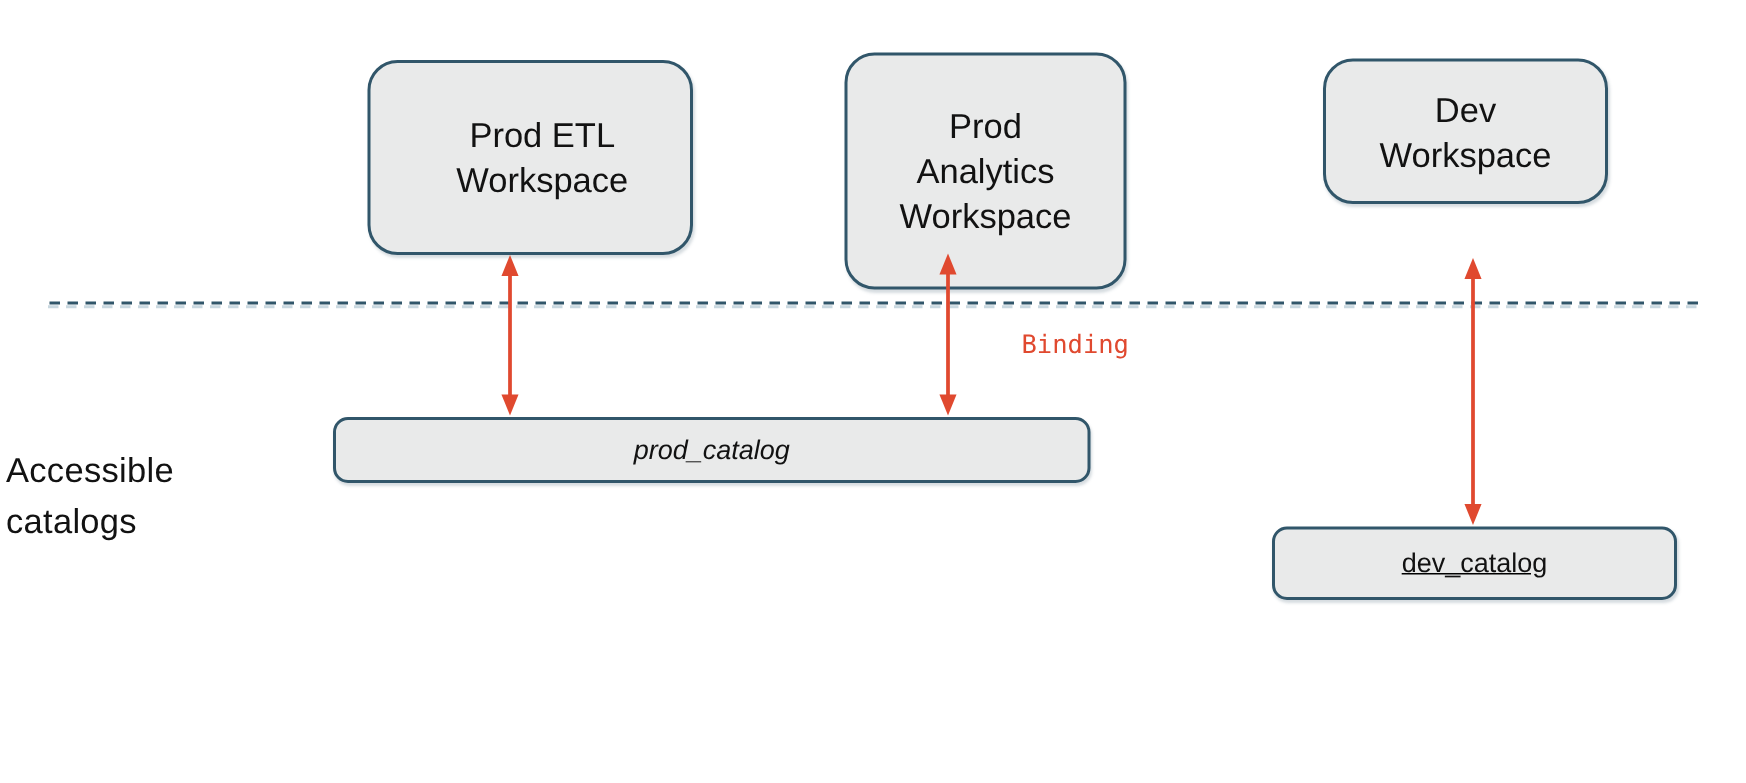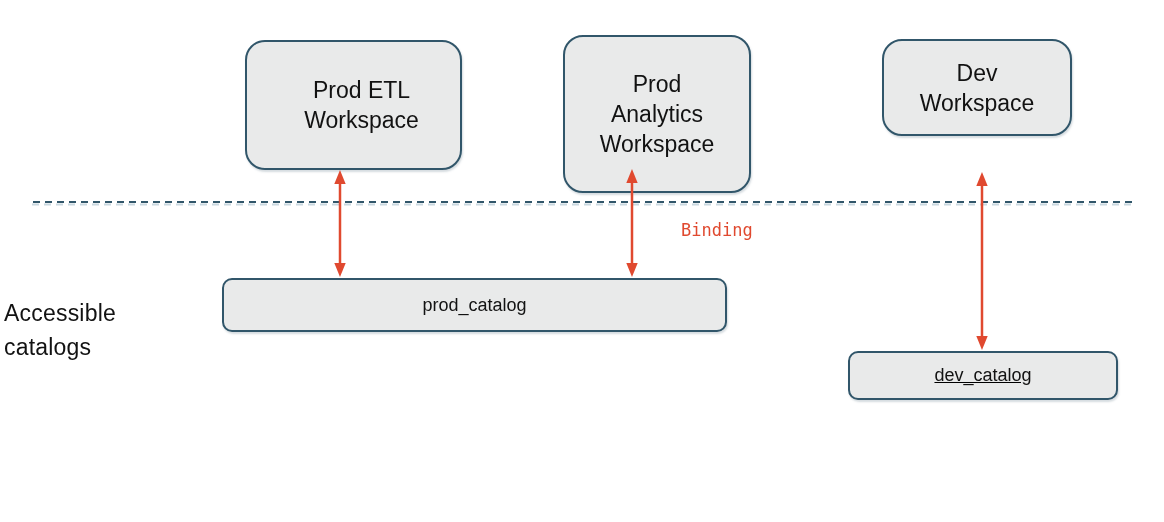--- a/index.html
+++ b/index.html
@@ -109,21 +109,21 @@
     <span>Prod
 Analytics
 Workspace</span>
   </div>
 
   <div class="wbox" style="left:882px; top:39px; width:190px; height:97px;">
     <span>Dev
 Workspace</span>
   </div>
 
-  <div class="cbox" style="left:222px; top:278px; width:505px; height:54px;">
+  <div class="cbox" style="left:222px; top:278px; width:505px; height:44px;font-style:italic;">
     <span>prod_catalog</span>
   </div>
 
   <div class="cbox" style="left:848px; top:351px; width:270px; height:49px;text-decoration:underline;">
     <span>dev_catalog</span>
   </div>
 
   <svg class="overlay" width="1164" height="522" viewBox="0 0 1164 522">
 
     <line class="dash-shadow" x1="32" y1="204.5" x2="1134" y2="204.5"></line>

